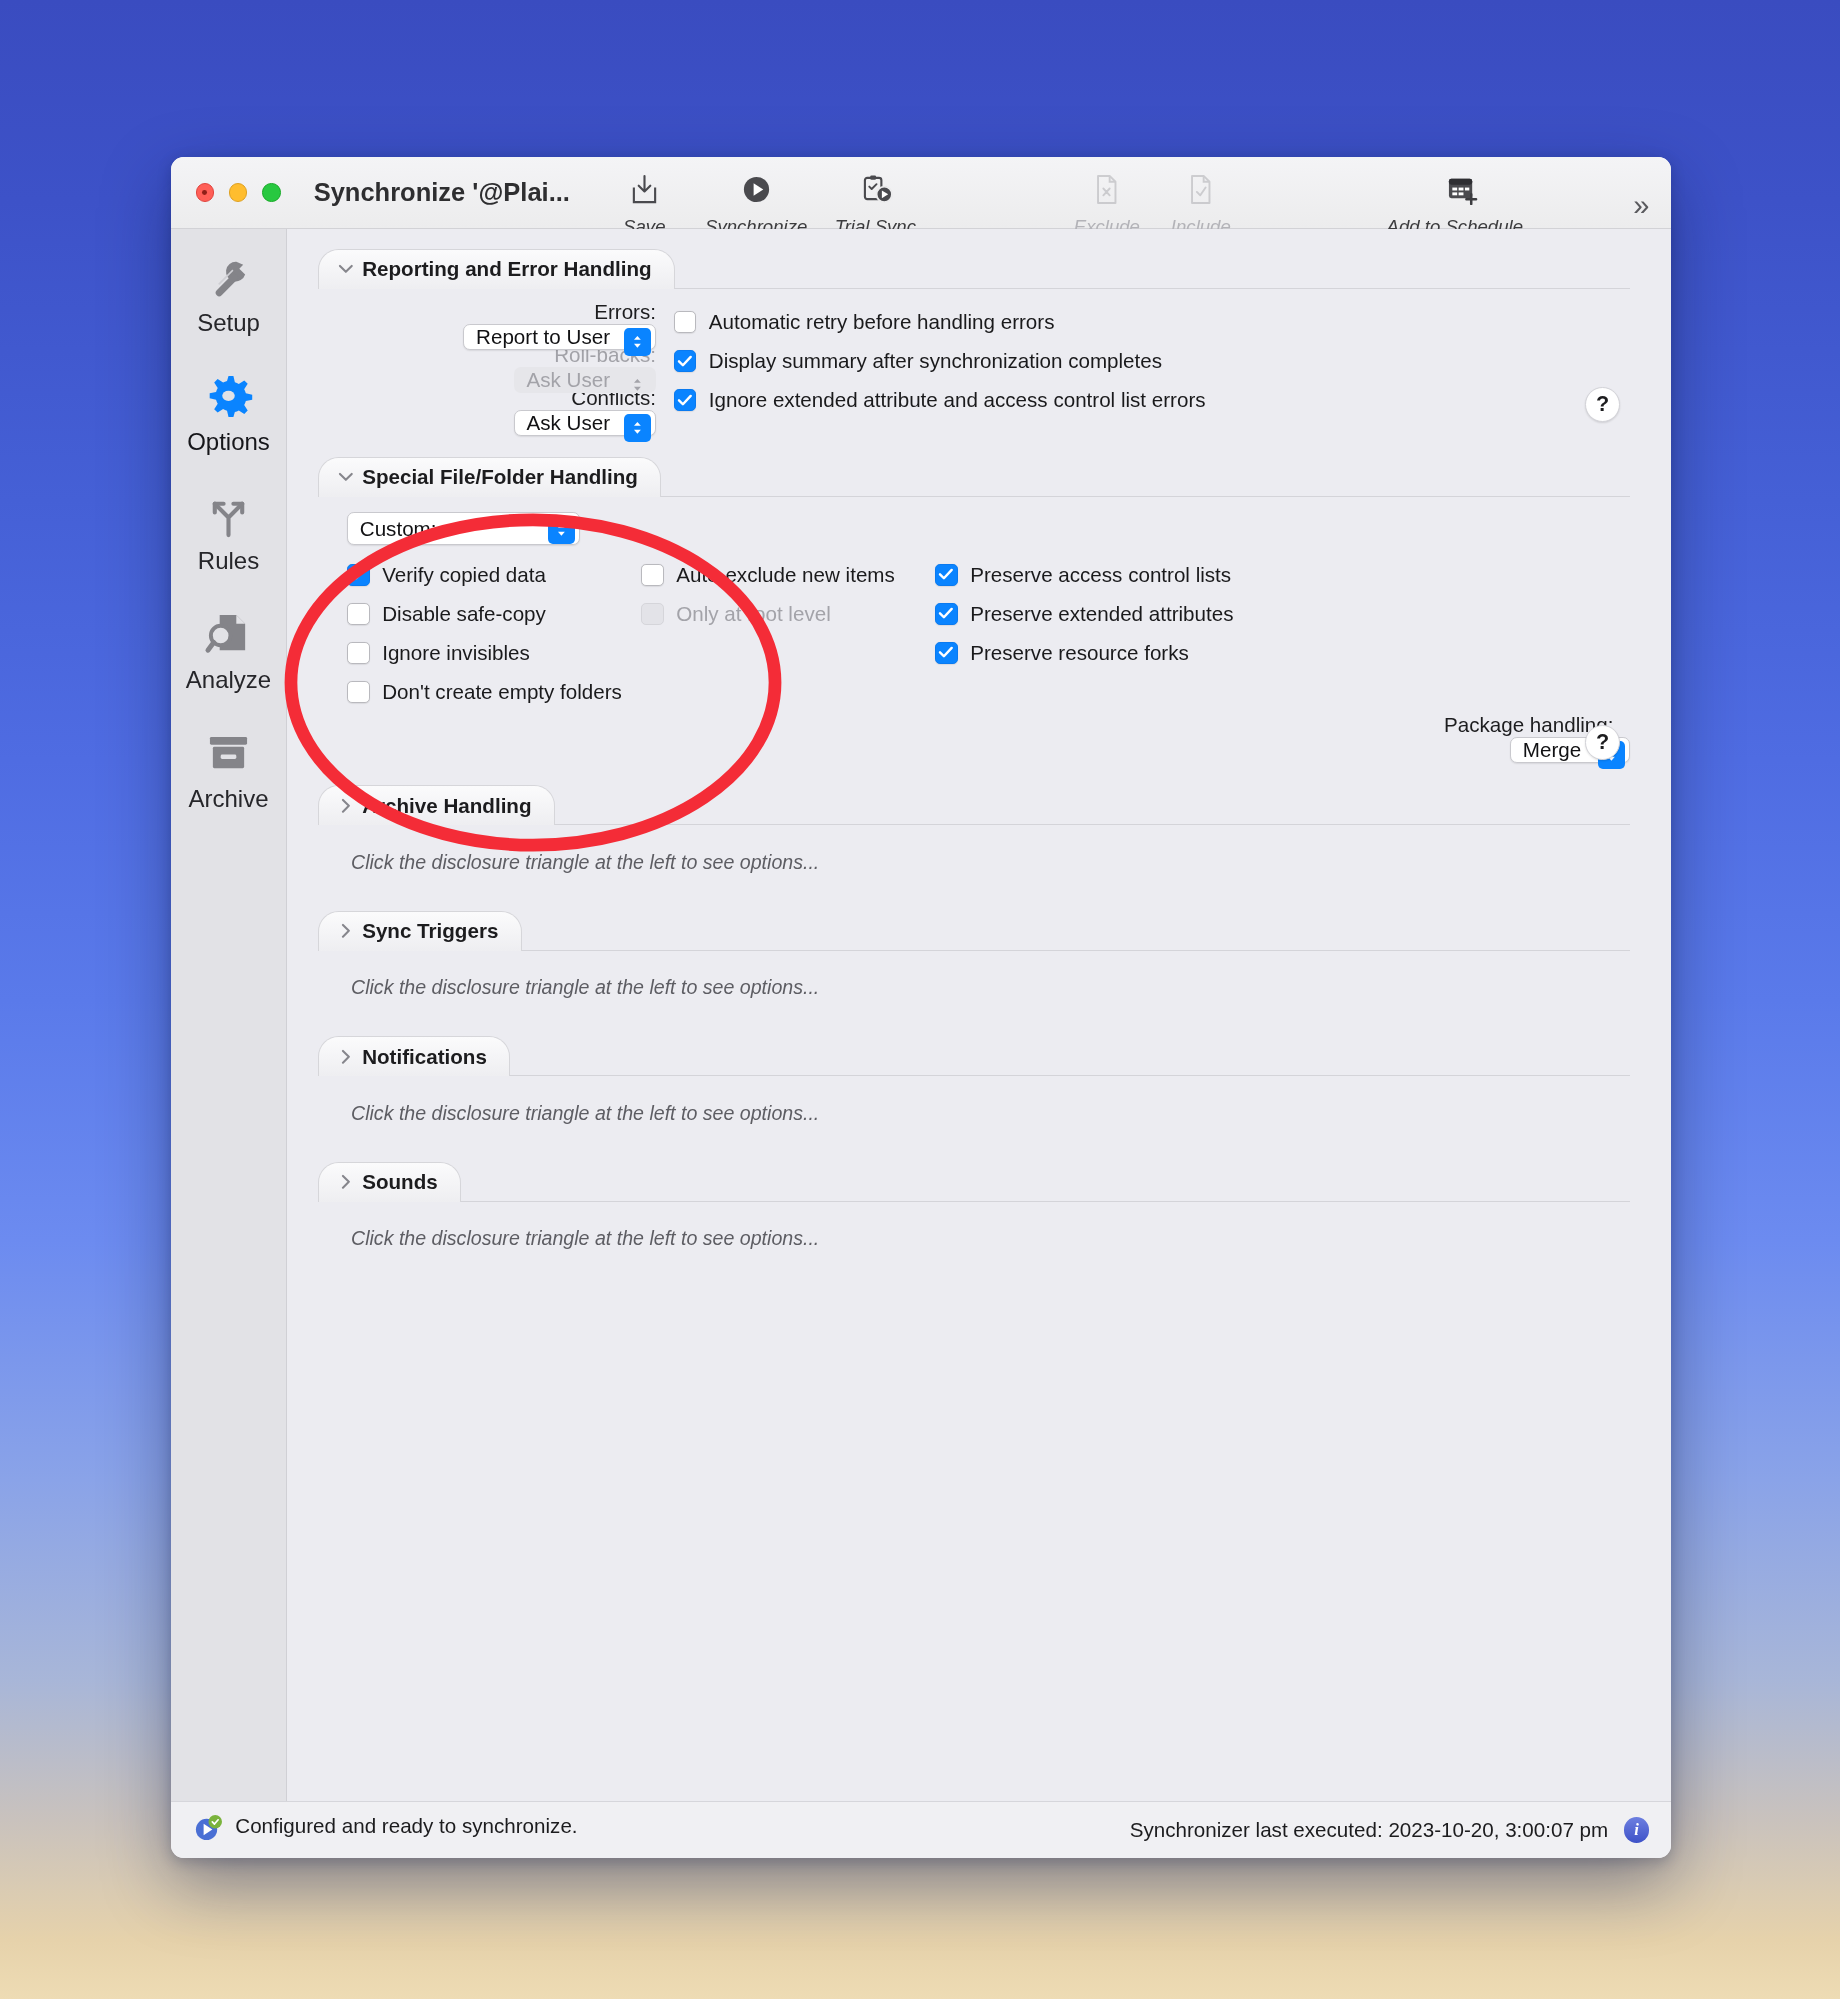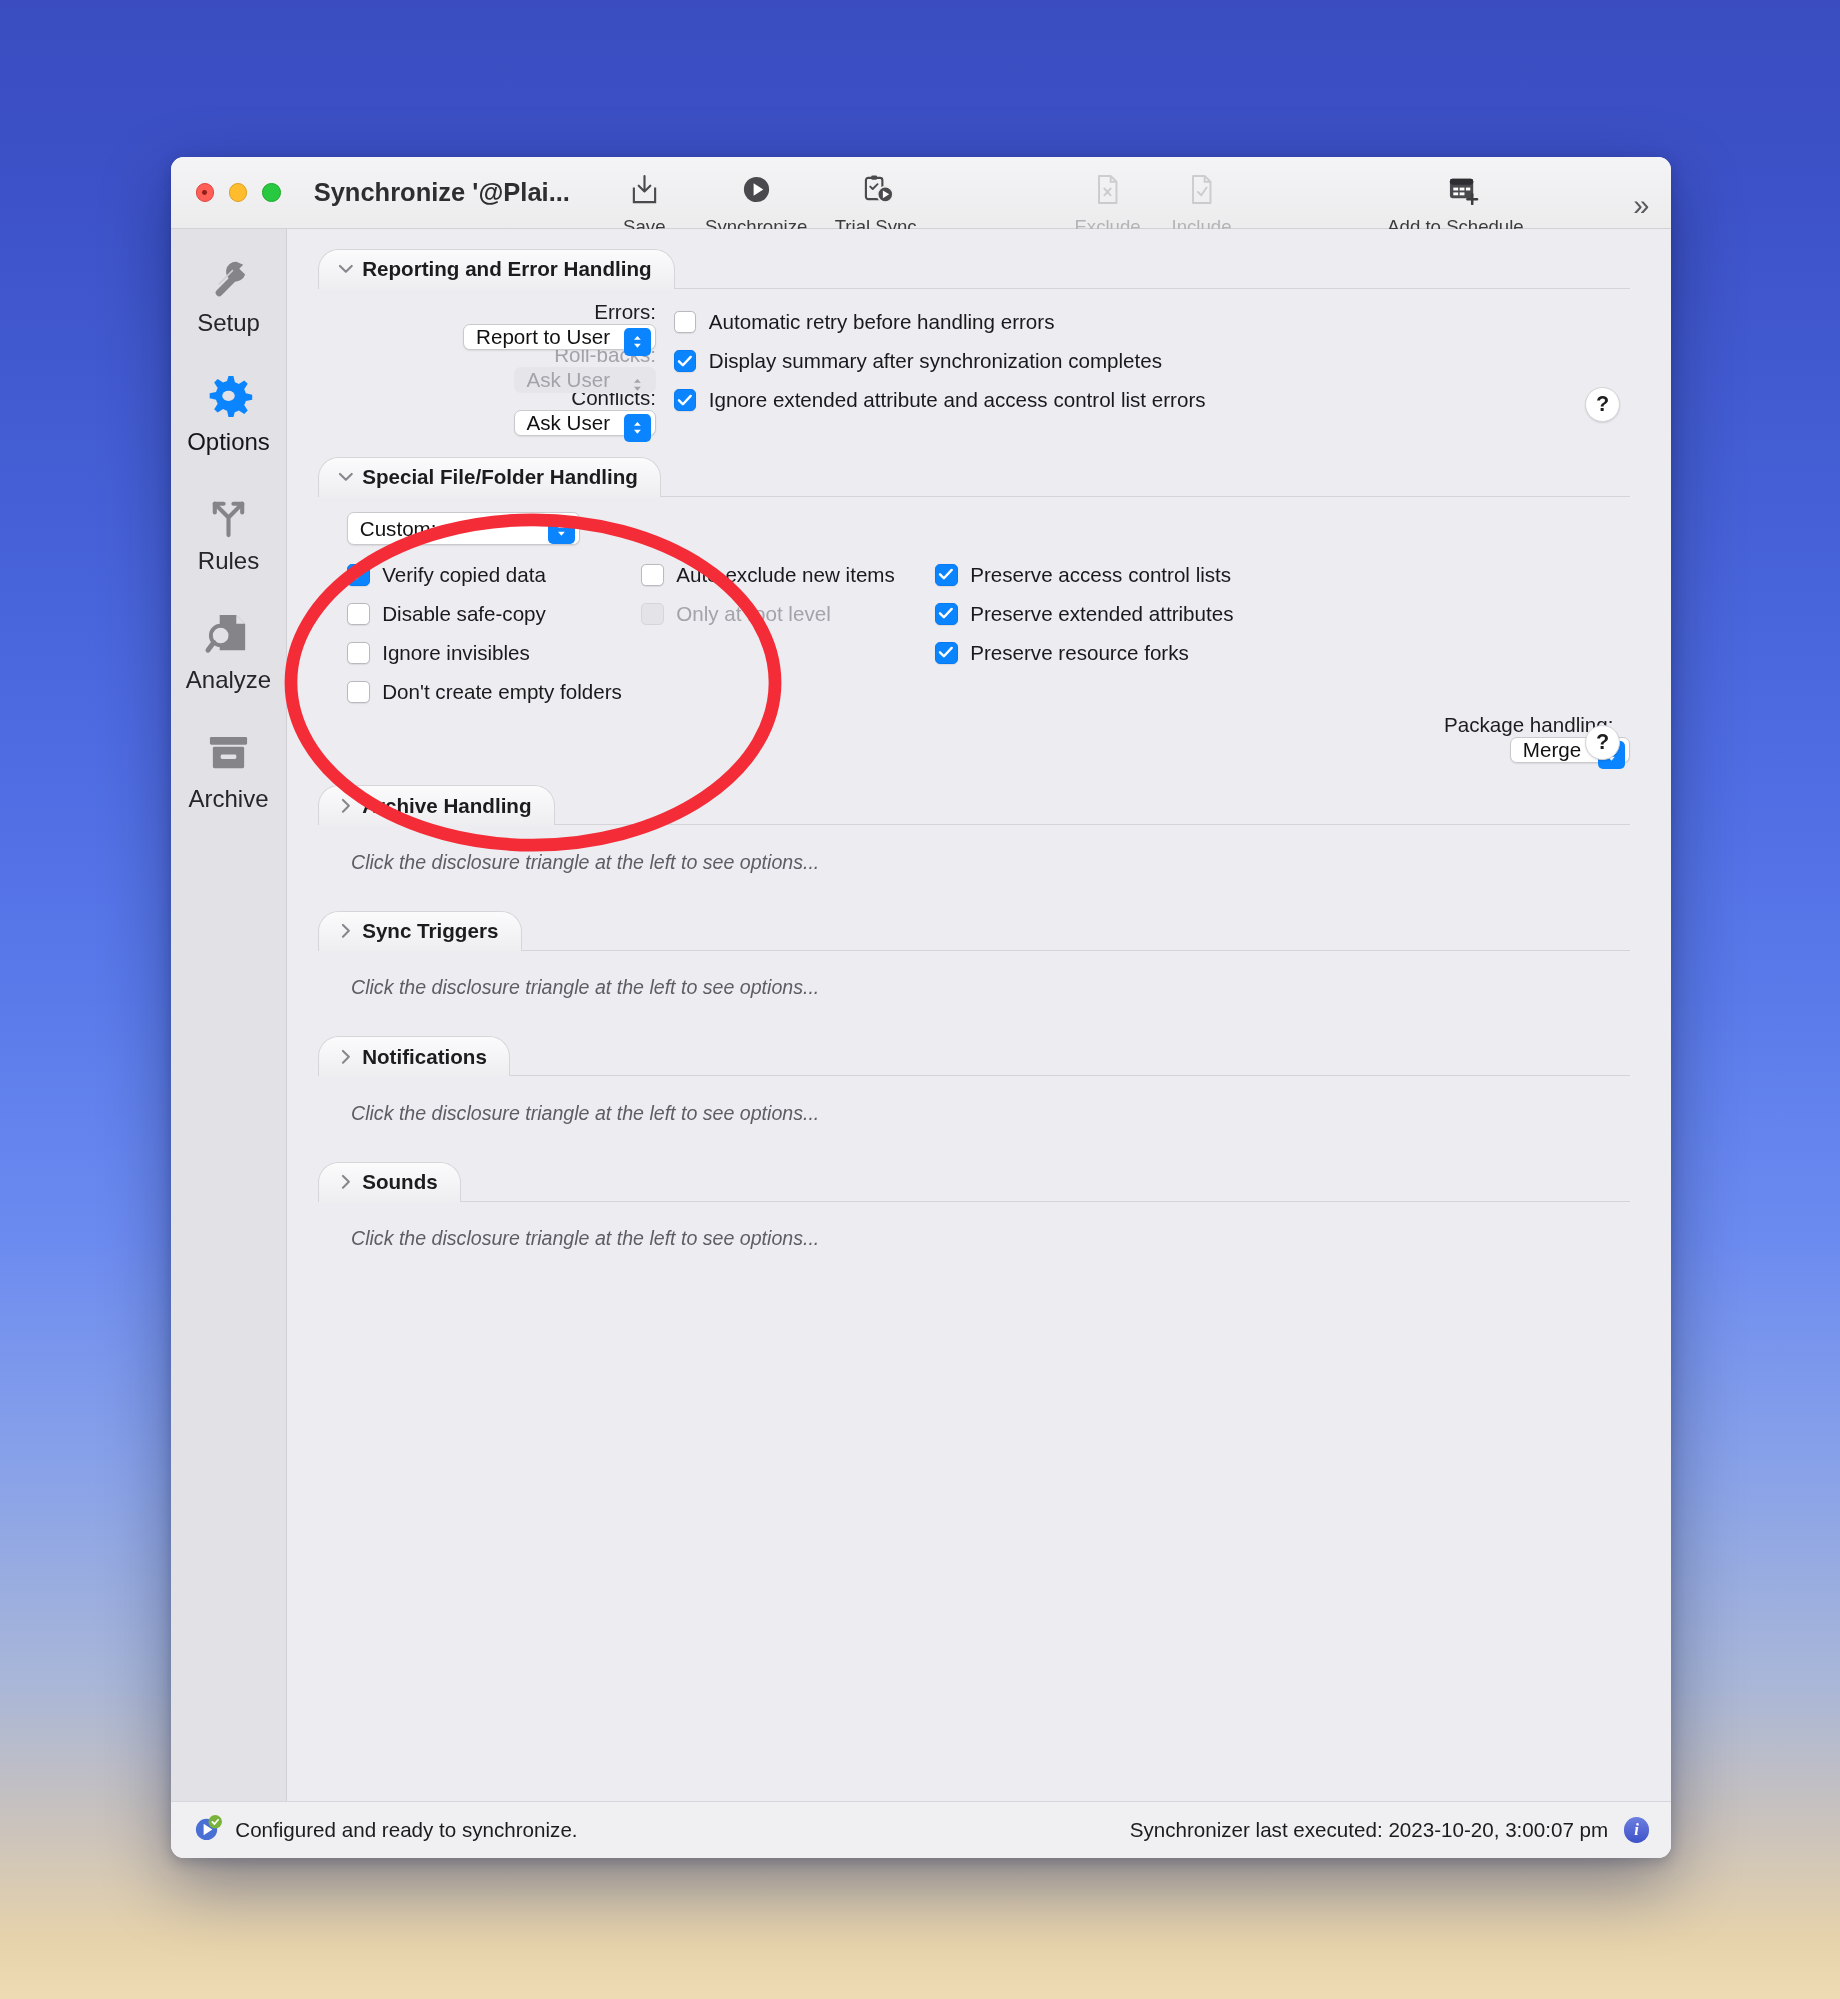--- a/index.html
+++ b/index.html
@@ -42,21 +42,21 @@
   .tl.red::after {
     content:""; position:absolute; left:50%; top:50%;
     width:4.9px; height:4.9px; margin:-2.5px 0 0 -2.5px;
     border-radius:50%; background:#8f1f18;
   }
   .win-title {
     margin-left: 33px;
     font-size: 25.5px; font-weight: 600; color: #2e2e30;
     white-space: nowrap;
   }
-  .tb-items { display:flex; align-items:flex-start; margin-left: 27.4px; height:100%; padding-top: 11.8px; }
+  .tb-items { display:flex; align-items:flex-start; margin-left: 27.4px; height:100%; padding-top: 11.8px; font-style: italic; }
   .tb-btn {
     display:flex; flex-direction:column; align-items:center; justify-content:flex-start;
     min-width: 94px; padding: 0 13.7px; cursor: default;
   }
   .tb-ico { height: 41px; display:flex; align-items:center; justify-content:center; }
   .tb-lab { font-size: 18.6px; color: #3c3c3e; margin-top: 5.9px; white-space: nowrap; }
   .tb-btn.disabled .tb-lab { color: #b3b3b8; }
   .tb-btn.disabled svg { opacity: .42; }
   .tb-spacer { width: 125px; }
   .tb-chev {
@@ -171,21 +171,21 @@
   }
 
   
   .statusbar {
     height: 57px; flex: 0 0 auto;
     background: #f0f0f3;
     border-top: 1px solid #d6d6db;
     display:flex; align-items:center; justify-content:space-between;
     padding: 0 21.6px 0 21.6px;
   }
-  .st-left { display:flex; align-items:center; gap: 13.7px; }
+  .st-left { display:flex; gap: 13.7px; }
   .st-text { font-size: 20.6px; color: #1c1c1e; }
   .st-right { display:flex; align-items:center; gap: 15.7px; }
   .st-exec { font-size: 20.6px; color: #1c1c1e; }
   .infodot {
     width: 25.5px; height: 25.5px; border-radius: 50%;
     background: linear-gradient(180deg,#6d7fe0,#3e52c8);
     display:flex; align-items:center; justify-content:center;
     color:#fff; font-size:16.7px; font-weight:700; font-style: italic;
     font-family:"Liberation Serif", serif;
   }

